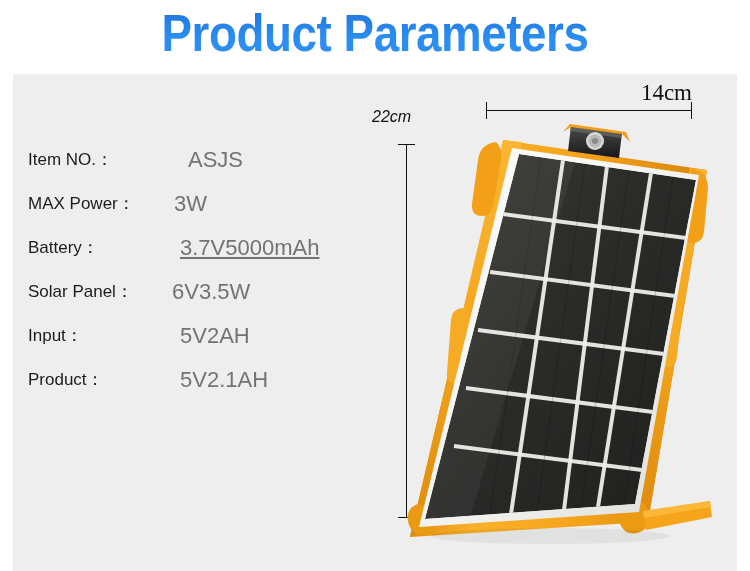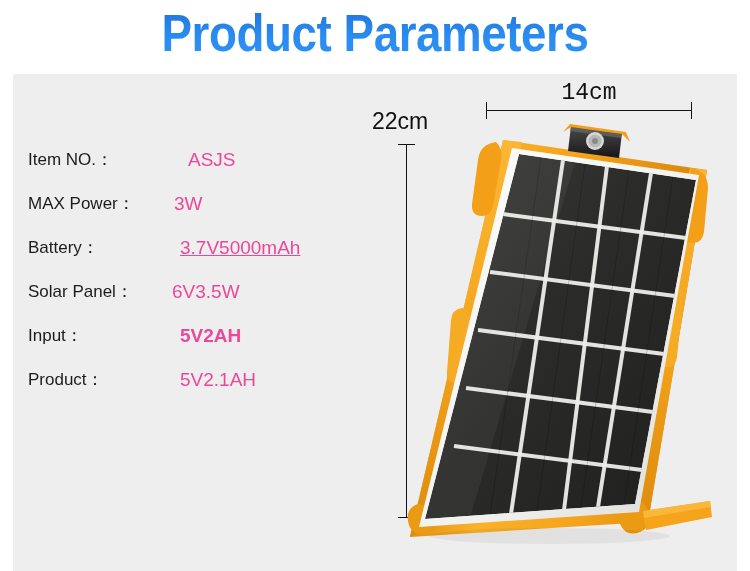--- a/index.html
+++ b/index.html
@@ -76,30 +76,30 @@
   }
   .spec-label {
     display: inline-block;
     font-size: 17px;
     color: #1c1c1c;
     font-family: "Liberation Sans", sans-serif;
     vertical-align: top;
   }
   .spec-value {
     position: absolute;
-    font-size: 19px;
-    color: #ec4899;
+    font-size: 22px;
+    color: #737373;
     font-family: "Liberation Sans", sans-serif;
     vertical-align: top;
   }
   .spec-row.r0 .spec-value { left: 160px; }
   .spec-row.r1 .spec-value { left: 146px; }
   .spec-row.r2 .spec-value { left: 152px; text-decoration: underline; }
   .spec-row.r3 .spec-value { left: 136px; margin-left: 8px; }
-  .spec-row.r4 .spec-value { left: 152px; font-weight: bold; }
+  .spec-row.r4 .spec-value { left: 152px; }
   .spec-row.r5 .spec-value { left: 152px; }
 
   
   .dim-h-line {
     position: absolute;
     left: 486px;
     top: 110px;
     width: 206px;
     height: 1px;
     background: #111111;
@@ -111,24 +111,24 @@
     height: 17px;
     background: #111111;
   }
   .dim-h-cap-l { left: 486px; }
   .dim-h-cap-r { left: 691px; }
   .dim-h-label {
     position: absolute;
     left: 486px;
     top: 80px;
     width: 206px;
-    text-align: center;
+    text-align: right;
     font-size: 23px;
     color: #111111;
-    font-family: Liberation Mono, monospace;
+    font-family: Liberation Serif, serif;
     white-space: nowrap;
   }
 
   .dim-v-line {
     position: absolute;
     left: 406px;
     top: 144px;
     width: 1px;
     height: 373px;
     background: #111111;
@@ -139,24 +139,25 @@
     width: 17px;
     height: 1px;
     background: #111111;
   }
   .dim-v-cap-t { top: 144px; }
   .dim-v-cap-b { top: 517px; }
   .dim-v-label {
     position: absolute;
     left: 372px;
     top: 108px;
-    font-size: 23px;
+    font-size: 16px;
     color: #111111;
     font-family: "Liberation Sans", sans-serif;
     white-space: nowrap;
+    font-style: italic;
   }
 
   
   .product {
     position: absolute;
     left: 400px;
     top: 118px;
     width: 330px;
     height: 440px;
   }

